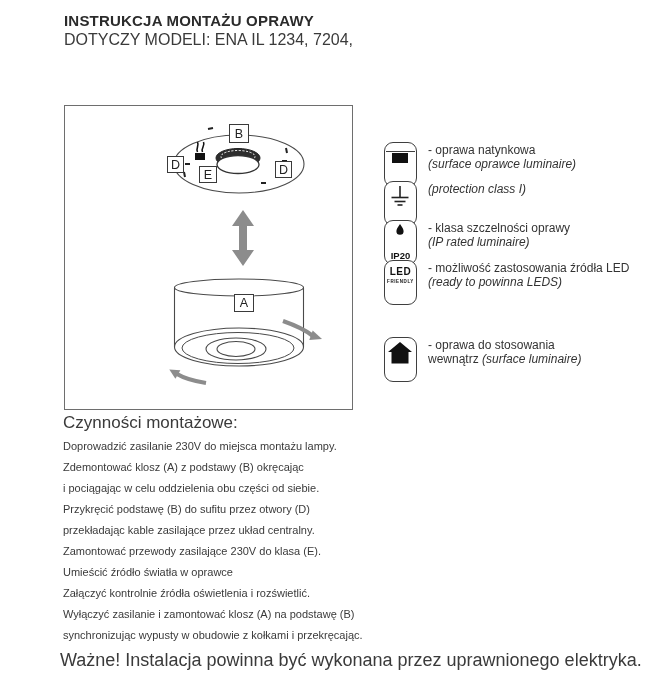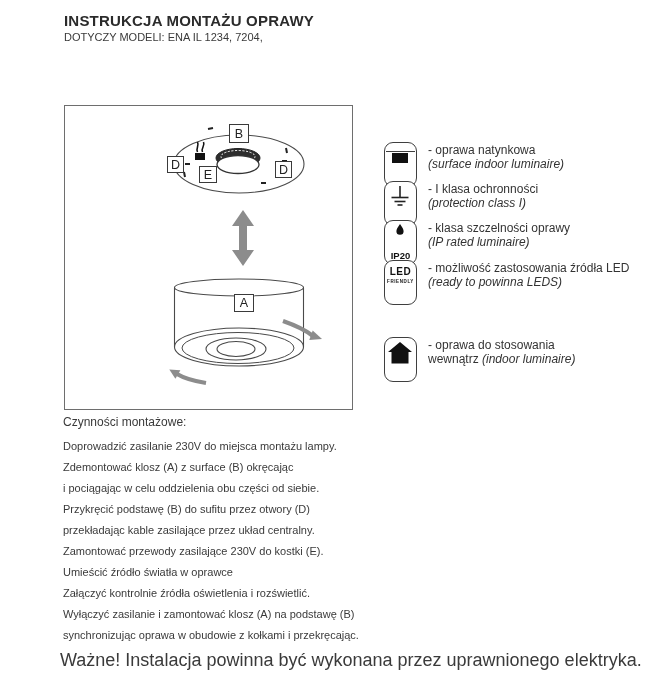--- a/index.html
+++ b/index.html
@@ -3,21 +3,21 @@
 <meta charset="utf-8">
 <style>
   html,body{margin:0;padding:0;}
   body{
     width:650px;height:677px;position:relative;background:#ffffff;
     font-family:"Liberation Sans", sans-serif;color:#333;overflow:hidden;
   }
   .abs{position:absolute;}
   
   .title{left:64px;top:12px;font-size:15px;font-weight:bold;color:#2b2b2b;letter-spacing:.2px;}
-  .subtitle{left:64px;top:31px;font-size:11px;color:#3a3a3a;}
+  .subtitle{left:64px;top:31px;font-size:16px;color:#3a3a3a;}
   
   .diagram-box{left:64px;top:105px;width:289px;height:305px;border:1px solid #6e6e6e;box-sizing:border-box;background:#fff;}
   .dlabel{
     position:absolute;border:1.4px solid #3a3a3a;background:#fff;color:#222;
     font-size:12.5px;display:flex;align-items:center;justify-content:center;box-sizing:border-box;
   }
   
   .legend-row{position:absolute;left:384px;}
   .icon-box{
     width:33px;height:45px;border:1.7px solid #3f3f3f;border-radius:9px;background:#fff;
@@ -26,21 +26,21 @@
   .legend-text{position:absolute;left:44px;top:2px;width:220px;font-size:12px;line-height:13.5px;color:#333;white-space:nowrap;}
   .legend-text i{font-style:italic;}
   
   .ceil-line{position:absolute;left:1px;right:1px;top:7.5px;border-top:1.5px solid #3f3f3f;}
   .fixture-rect{position:absolute;left:7px;top:9.5px;width:16px;height:10px;background:#111;}
   .ip-text{position:absolute;left:0;right:0;bottom:3px;text-align:center;font-size:9.5px;font-weight:bold;color:#111;}
   .led-text{position:absolute;left:0;right:0;top:5px;text-align:center;font-size:10px;font-weight:bold;color:#111;letter-spacing:.5px;}
   .led-sub{position:absolute;left:0;right:0;top:18px;text-align:center;font-size:4.5px;font-weight:bold;color:#111;letter-spacing:.6px;}
   
   .body-text{left:63px;top:412px;width:560px;color:#3a3a3a;}
-  .steps-heading{font-size:12px;line-height:21px;margin-bottom:3px;}
+  .steps-heading{font-size:17px;line-height:21px;margin-bottom:3px;}
   .step-line{font-size:11px;line-height:21px;white-space:nowrap;}
   .warning{left:60px;top:650px;font-size:18px;color:#3a3a3a;white-space:nowrap;}
   svg{display:block;}
 </style>
 </head>
 <body>
 
 <div class="abs title">INSTRUKCJA MONTAŻU OPRAWY</div>
 <div class="abs subtitle">DOTYCZY MODELI: ENA IL 1234, 7204,</div>
 
@@ -100,37 +100,36 @@
   <div class="dlabel" style="left:169px;top:188px;width:20px;height:18px;">A</div>
 </div>
 
 <div class="legend-row" style="top:142px;">
   <div class="icon-box">
     <div class="ceil-line"></div>
     <div class="fixture-rect"></div>
   </div>
   <div class="legend-text">
     <div>- oprawa natynkowa</div>
-    <div><span></span><i>(surface indoor luminaire)</i></div>
+    <div><span></span><i>(surface oprawce luminaire)</i></div>
   </div>
 </div>
 
 <div class="legend-row" style="top:181px;">
   <div class="icon-box">
     <svg width="30" height="30" viewBox="0 0 30 30">
       <g stroke="#222" stroke-width="1.6">
         <line x1="15" y1="4" x2="15" y2="15.5"></line>
         <line x1="6.5" y1="15.5" x2="23.5" y2="15.5"></line>
         <line x1="9.5" y1="19.5" x2="20.5" y2="19.5"></line>
         <line x1="12.5" y1="23" x2="17.5" y2="23"></line>
       </g>
     </svg>
   </div>
   <div class="legend-text">
-    <div>- I klasa ochronności</div>
     <div><span></span><i>(protection class I)</i></div>
   </div>
 </div>
 
 <div class="legend-row" style="top:220px;">
   <div class="icon-box">
     <svg width="30" height="18" viewBox="0 0 30 18" style="position:absolute;top:1px;left:0;">
       <path d="M15,2 c2.2,3.6 3.6,5 3.6,7.2 a3.6,3.6 0 0 1 -7.2,0 c0,-2.2 1.4,-3.6 3.6,-7.2 Z" fill="#111"></path>
     </svg>
     <div class="ip-text">IP20</div>
@@ -153,31 +152,31 @@
 </div>
 
 <div class="legend-row" style="top:301px;margin-top:36px;">
   <div class="icon-box">
     <svg width="30" height="30" viewBox="0 0 30 30">
       <polygon points="15,4 27,14 23.5,14 23.5,25.5 6.5,25.5 6.5,14 3,14" fill="#111"></polygon>
     </svg>
   </div>
   <div class="legend-text">
     <div>- oprawa do stosowania</div>
-    <div><span>wewnątrz </span><i>(indoor luminaire)</i></div>
+    <div><span>wewnątrz </span><i>(surface luminaire)</i></div>
   </div>
 </div>
 
 <div class="abs body-text">
   <div class="steps-heading">Czynności montażowe:</div>
   <div class="step-line">Doprowadzić zasilanie 230V do miejsca montażu lampy.</div>
-  <div class="step-line">Zdemontować klosz (A) z surface (B) okręcając</div>
+  <div class="step-line">Zdemontować klosz (A) z podstawy (B) okręcając</div>
   <div class="step-line">i pociągając w celu oddzielenia obu części od siebie.</div>
   <div class="step-line">Przykręcić podstawę (B) do sufitu przez otwory (D)</div>
   <div class="step-line">przekładając kable zasilające przez układ centralny.</div>
-  <div class="step-line">Zamontować przewody zasilające 230V do kostki (E).</div>
+  <div class="step-line">Zamontować przewody zasilające 230V do klasa (E).</div>
   <div class="step-line">Umieścić źródło światła w oprawce</div>
   <div class="step-line">Załączyć kontrolnie źródła oświetlenia i rozświetlić.</div>
   <div class="step-line">Wyłączyć zasilanie i zamontować klosz (A) na podstawę (B)</div>
-  <div class="step-line">synchronizując oprawa w obudowie z kołkami i przekręcając.</div>
+  <div class="step-line">synchronizując wypusty w obudowie z kołkami i przekręcając.</div>
 </div>
 
 <div class="abs warning">Ważne! Instalacja powinna być wykonana przez uprawnionego elektryka.</div>
 
 </body></html>

